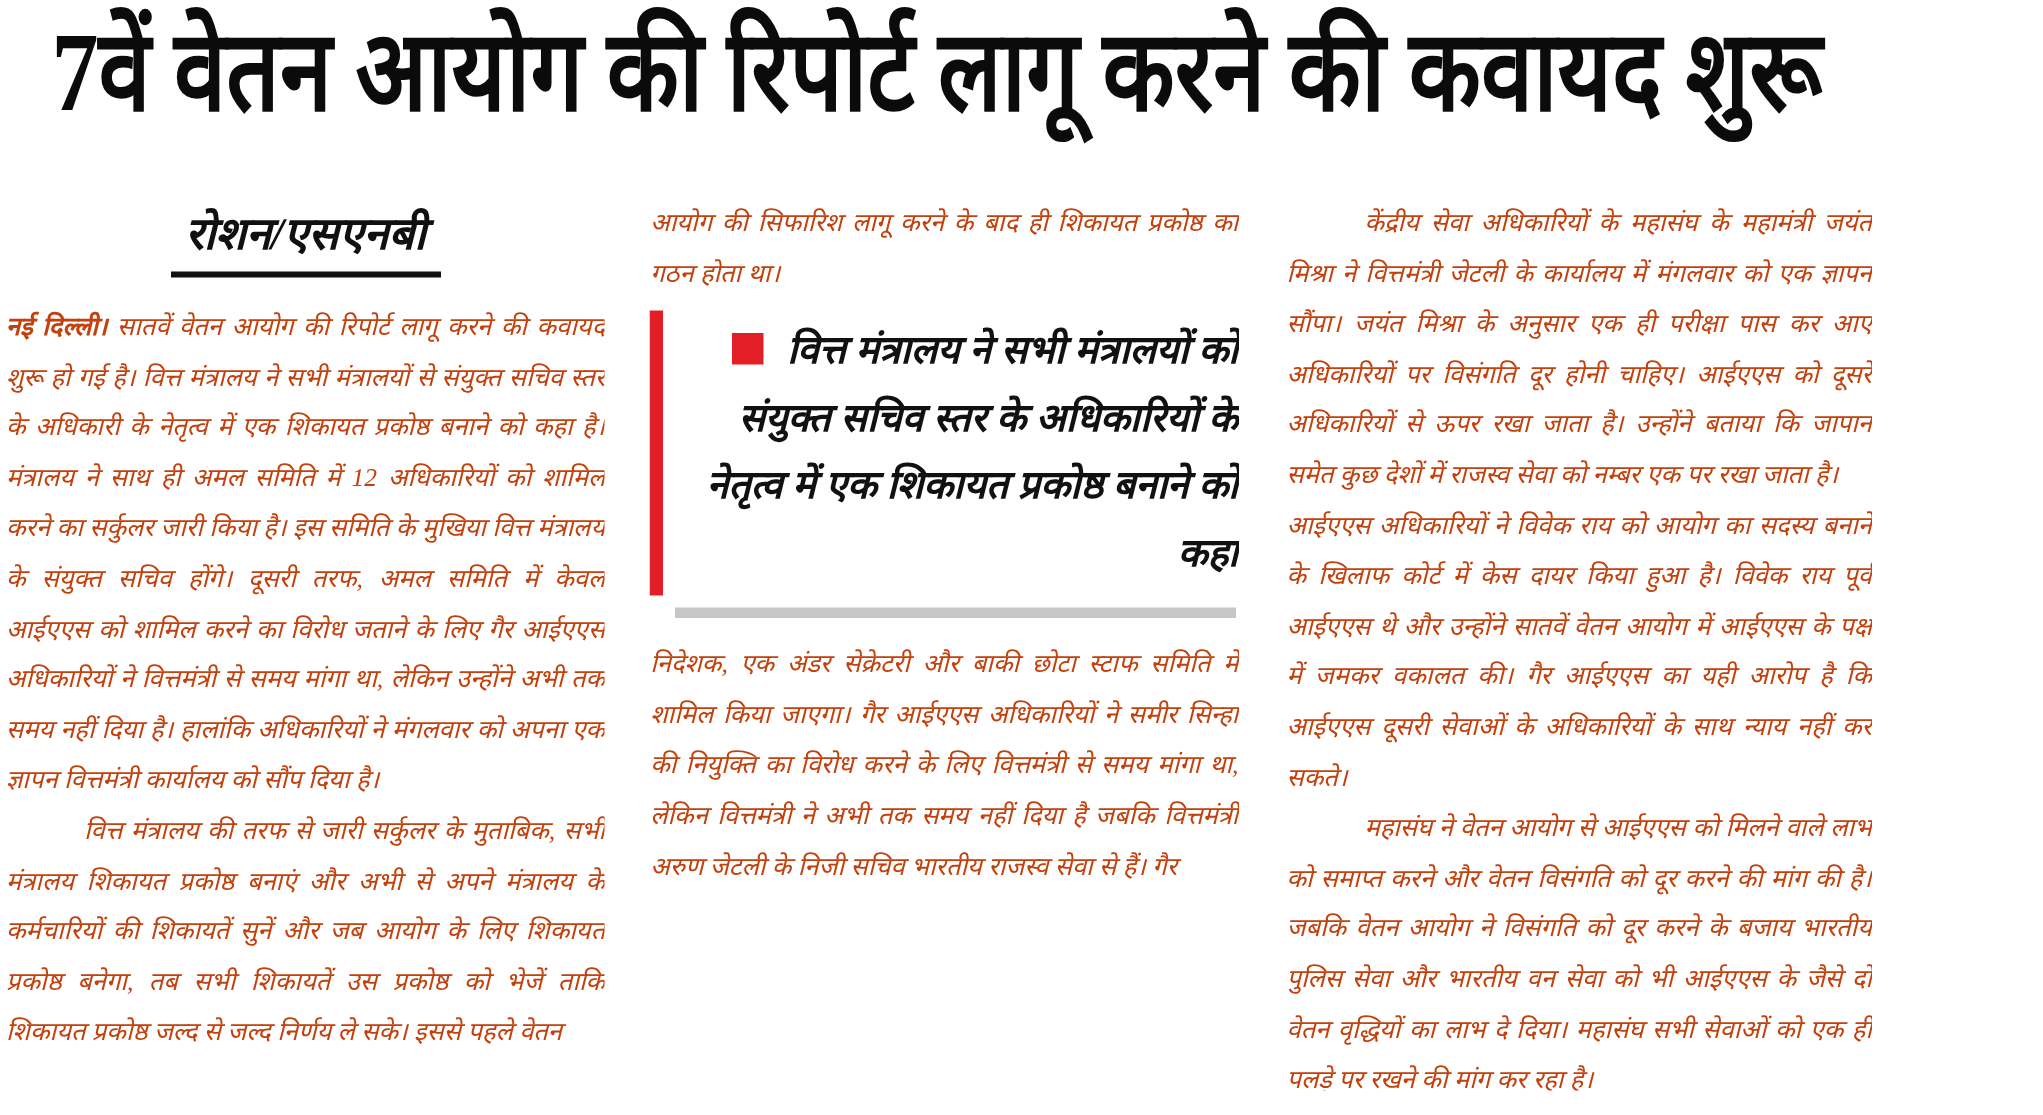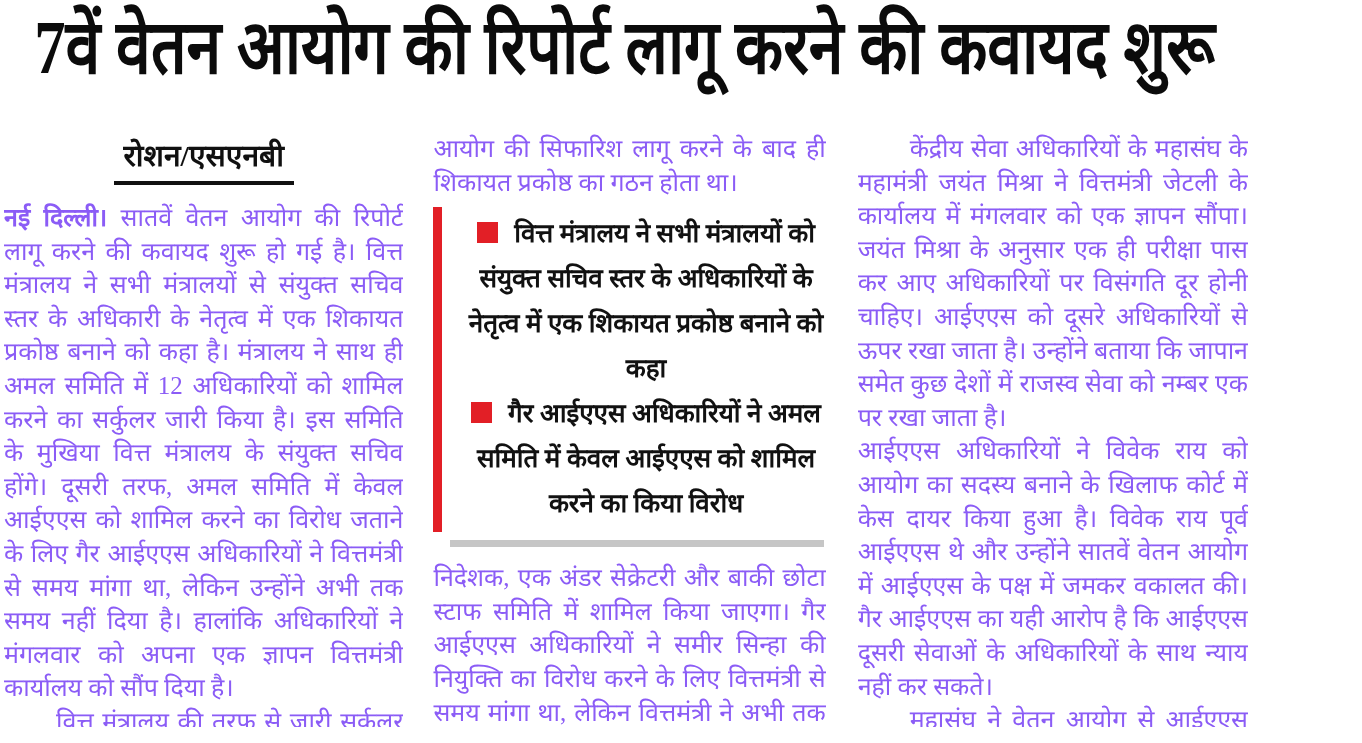--- a/index.html
+++ b/index.html
@@ -36,32 +36,33 @@
     transform-origin: center 55%;
     font-stretch: condensed;
   }
   
   .columns {
     display: flex;
     align-items: flex-start;
     padding: 4px 2px 16px 4px;
     height: 615px;
     overflow: hidden;
+    font-style: italic;
   }
   .col { overflow: hidden; height: 100%; }
   .col1 { width: 438px; }
   .col2 { width: 430px; margin-left: 30px; }
   .col3 { width: 428px; margin-left: 32px; }
 
   .para {
-    font-size: 25px;
+    font-size: 17px;
     line-height: 33.6px;
     text-align: justify;
     text-justify: inter-word;
-    color: #8b5cf6;
+    color: #c2410c;
   }
   .para.indent { text-indent: 52px; }
   .dateline { font-weight: 700; }
 
   
   .byline-wrap {
     text-align: center;
     margin: 2px 0 16px 0;
   }
   .byline {
@@ -76,21 +77,21 @@
   
   .pullquote {
     border-left: 9px solid var(--accent, #e21f26);
     padding: 4px 0 6px 24px;
     margin: 8px 0 0 0;
   }
   .pq-item {
     font-size: 26px;
     font-weight: 700;
     line-height: 45px;
-    text-align: center;
+    text-align: right;
     color: #111111;
   }
   .sq {
     display: inline-block;
     width: 21px;
     height: 21px;
     background: var(--accent, #e21f26);
     margin-right: 16px;
     vertical-align: baseline;
     position: relative;
@@ -122,23 +123,20 @@
       <p class="para indent">वित्त मंत्रालय की तरफ से जारी सर्कुलर के मुताबिक, सभी मंत्रालय शिकायत प्रकोष्ठ बनाएं और अभी से अपने मंत्रालय के कर्मचारियों की शिकायतें सुनें और जब आयोग के लिए शिकायत प्रकोष्ठ बनेगा, तब सभी शिकायतें उस प्रकोष्ठ को भेजें ताकि शिकायत प्रकोष्ठ जल्द से जल्द निर्णय ले सके। इससे पहले वेतन</p>
     </div>
 
     <div class="col col2">
       <p class="para">आयोग की सिफारिश लागू करने के बाद ही शिकायत प्रकोष्ठ का गठन होता था।</p>
 
       <div class="pullquote">
         <div class="pq-item">
           <span class="sq"></span><span>वित्त मंत्रालय ने सभी मंत्रालयों को संयुक्त सचिव स्तर के अधिकारियों के नेतृत्व में एक शिकायत प्रकोष्ठ बनाने को कहा</span>
         </div>
-        <div class="pq-item">
-          <span class="sq"></span><span>गैर आईएएस अधिकारियों ने अमल समिति में केवल आईएएस को शामिल करने का किया विरोध</span>
-        </div>
       </div>
       <div class="pq-divider" style="background: rgb(198, 198, 198);"></div>
 
       <p class="para after-quote">निदेशक, एक अंडर सेक्रेटरी और बाकी छोटा स्टाफ समिति में शामिल किया जाएगा। गैर आईएएस अधिकारियों ने समीर सिन्हा की नियुक्ति का विरोध करने के लिए वित्तमंत्री से समय मांगा था, लेकिन वित्तमंत्री ने अभी तक समय नहीं दिया है जबकि वित्तमंत्री अरुण जेटली के निजी सचिव भारतीय राजस्व सेवा से हैं। गैर</p>
     </div>
 
     <div class="col col3">
       <p class="para indent">केंद्रीय सेवा अधिकारियों के महासंघ के महामंत्री जयंत मिश्रा ने वित्तमंत्री जेटली के कार्यालय में मंगलवार को एक ज्ञापन सौंपा। जयंत मिश्रा के अनुसार एक ही परीक्षा पास कर आए अधिकारियों पर विसंगति दूर होनी चाहिए। आईएएस को दूसरे अधिकारियों से ऊपर रखा जाता है। उन्होंने बताया कि जापान समेत कुछ देशों में राजस्व सेवा को नम्बर एक पर रखा जाता है।</p>
       <p class="para">आईएएस अधिकारियों ने विवेक राय को आयोग का सदस्य बनाने के खिलाफ कोर्ट में केस दायर किया हुआ है। विवेक राय पूर्व आईएएस थे और उन्होंने सातवें वेतन आयोग में आईएएस के पक्ष में जमकर वकालत की। गैर आईएएस का यही आरोप है कि आईएएस दूसरी सेवाओं के अधिकारियों के साथ न्याय नहीं कर सकते।</p>
       <p class="para indent">महासंघ ने वेतन आयोग से आईएएस को मिलने वाले लाभ को समाप्त करने और वेतन विसंगति को दूर करने की मांग की है। जबकि वेतन आयोग ने विसंगति को दूर करने के बजाय भारतीय पुलिस सेवा और भारतीय वन सेवा को भी आईएएस के जैसे दो वेतन वृद्धियों का लाभ दे दिया। महासंघ सभी सेवाओं को एक ही पलड़े पर रखने की मांग कर रहा है।</p>

